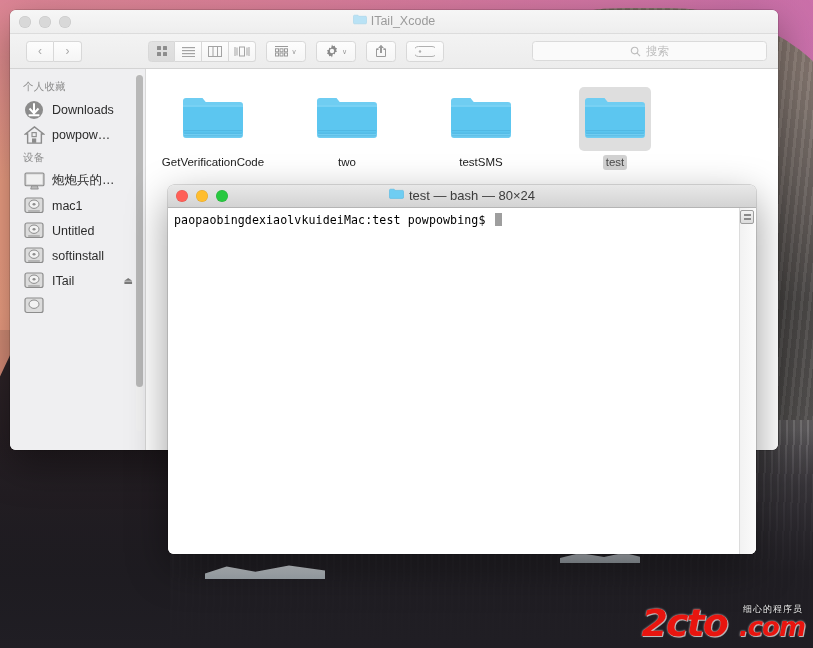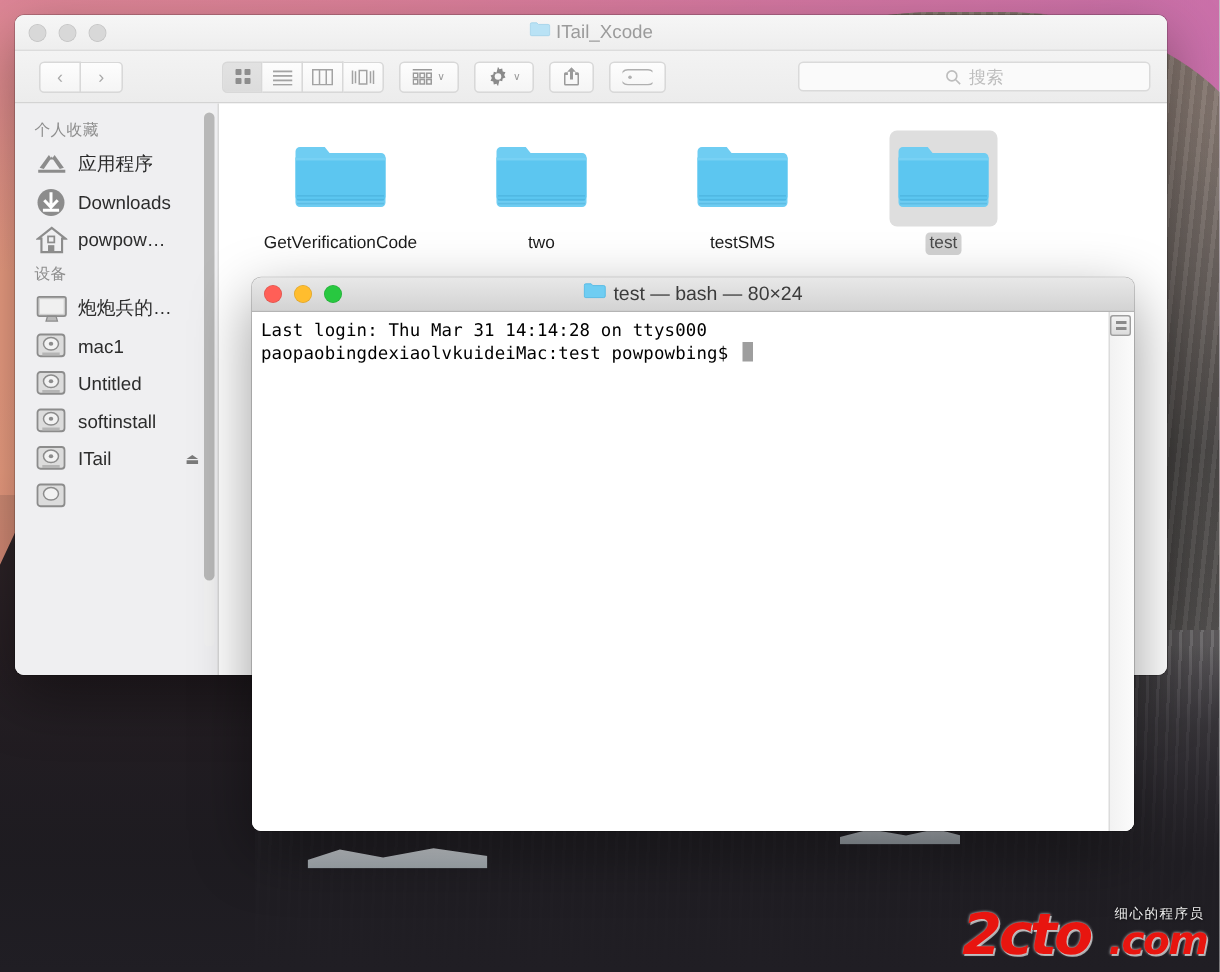--- a/index.html
+++ b/index.html
@@ -219,21 +219,21 @@
     background: #b8b8b8;
     border-radius: 4px;
   }
 
   #files {
     flex: 1;
     background: #ffffff;
     position: relative;
     padding: 14px 0 0 0;
   }
-  #file-grid { display: flex; padding-left: 14px; }
+  #file-grid { display: flex; }
   .file {
     width: 134px;
     display: flex; flex-direction: column; align-items: center;
     padding-top: 4px;
   }
   .file-iconwrap {
     width: 72px; height: 64px;
     display: flex; align-items: center; justify-content: center;
     border-radius: 5px;
   }
@@ -446,31 +446,20 @@
         <span id="search-placeholder">搜索</span>
       </div>
     </div>
 
     <div id="finder-body">
 
       <div id="sidebar">
 
         <div class="sb-header">个人收藏</div>
 
-        <div class="sb-item">
-          <span class="sb-icon">
-            <svg width="21" height="19" viewBox="0 0 22 20">
-              <path d="M2.5 12.5L9 3.5l1.6 2.3-5.2 7.6z" fill="#8c8c8c"></path>
-              <path d="M19.5 12.5L13 3.5l-1.6 2.3 5.2 7.6z" fill="#8c8c8c"></path>
-              <path d="M1.5 13.8h19v2.2h-19z" fill="#8c8c8c"></path>
-              <path d="M9.6 6.6h2.8l-1.4-2z" fill="#8c8c8c"></path>
-            </svg>
-          </span>
-          <span class="sb-label">应用程序</span>
-        </div>
 
 
         <div class="sb-item">
           <span class="sb-icon">
             <svg width="20" height="20" viewBox="0 0 20 20">
               <circle cx="10" cy="10" r="9" fill="#8c8c8c"></circle>
               <path d="M10 4.2v6.3M6.2 9.2L10 13.2l3.8-4M5.6 15.2h8.8" stroke="#fff" stroke-width="2" fill="none" stroke-linecap="square"></path>
             </svg>
           </span>
           <span class="sb-label">Downloads</span>
@@ -646,21 +635,20 @@
         <span>
           <svg width="15" height="12" viewBox="0 0 15 12">
             <path d="M0.5 2.2a1 1 0 0 1 1-1h3.6l1.1 1.2h7.3a1 1 0 0 1 1 1v6a1 1 0 0 1-1 1H1.5a1 1 0 0 1-1-1z" fill="#6fcdf2" stroke="#52b9e4" stroke-width="0.6"></path>
           </svg>
         </span>
         <span>test — bash — 80×24</span>
       </div>
     </div>
 
     <div id="term-body">
-      <div class="term-line">Last login: Thu Mar 31 14:14:28 on ttys000</div>
       <div class="term-line"><span>paopaobingdexiaolvkuideiMac:test powpowbing$ </span><span id="term-cursor"></span></div>
 
       <div id="term-scrolltrack">
         <div id="term-scroll-grabber">
           <i></i>
             <i></i>
         </div>
       </div>
     </div>
   </div>

